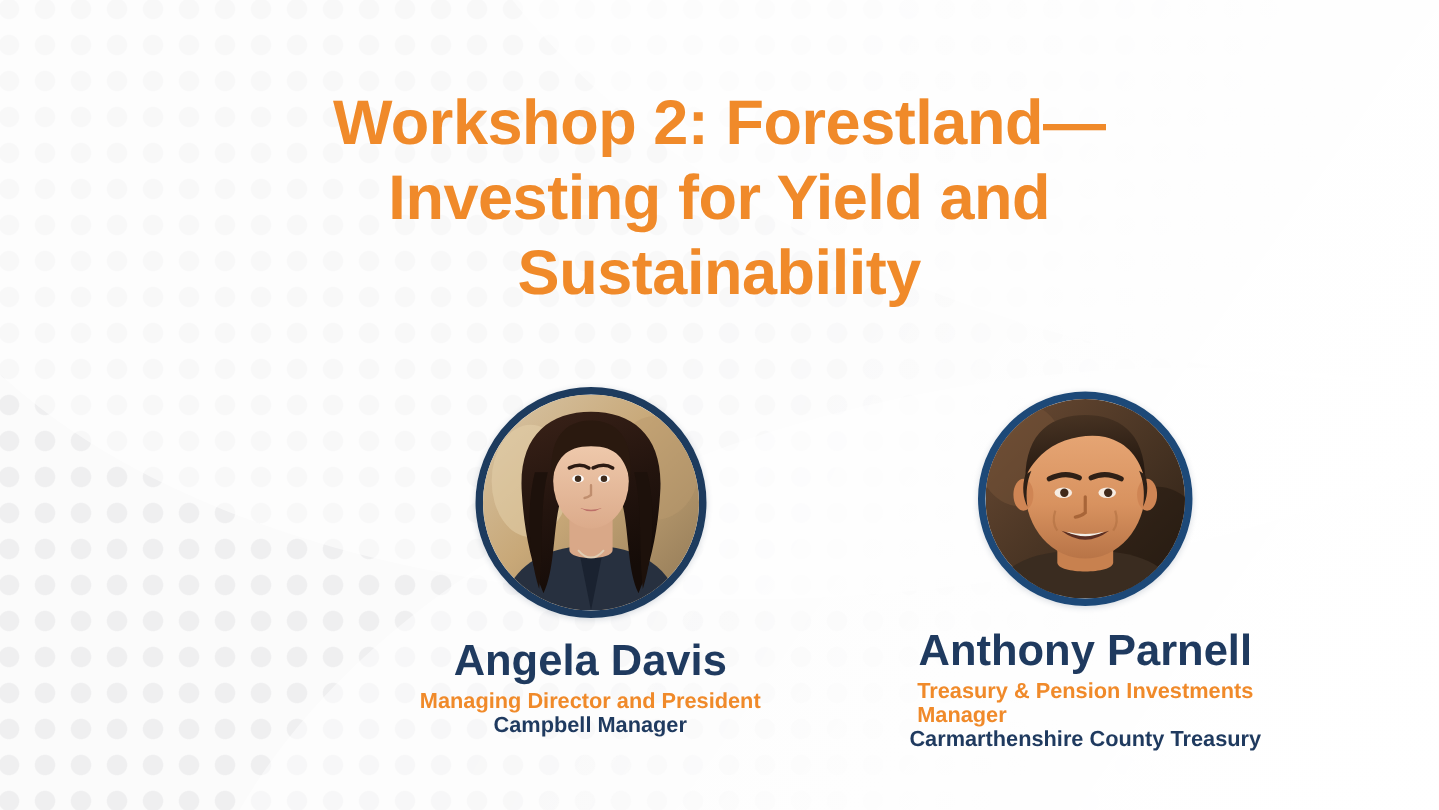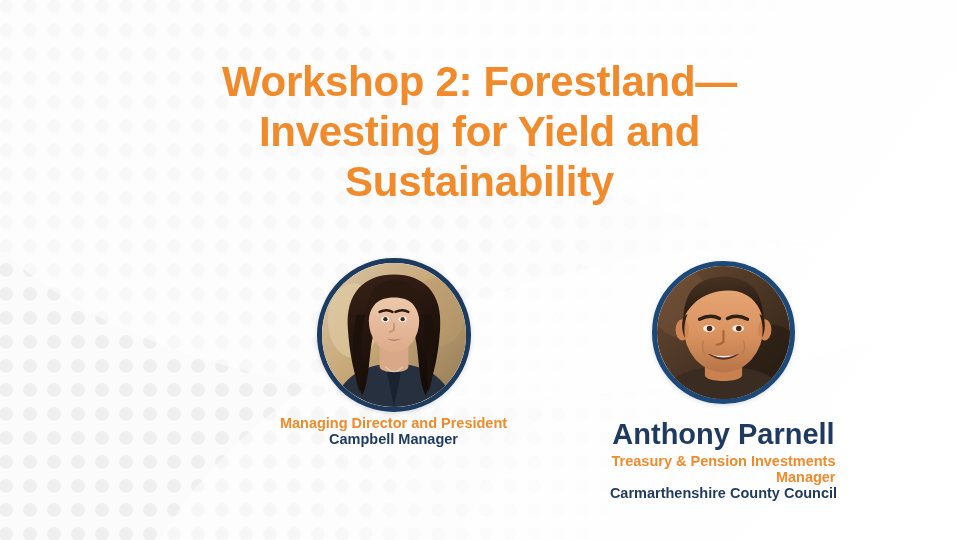--- a/index.html
+++ b/index.html
@@ -142,21 +142,21 @@
     text-align: center;
     white-space: nowrap;
   }
   .name-right { font-size: 29px; margin-top: 14px; text-align: center; }
 
   .role {
     color: #F08A2A;
     font-weight: bold;
     font-size: 14.5px;
     line-height: 16px;
-    text-align: right;
+    text-align: left;
     margin-top: 3px;
     white-space: pre-line;
   }
   .org {
     color: #1F3A5F;
     font-weight: bold;
     font-size: 14.5px;
     line-height: 16px;
     text-align: center;
     white-space: pre-line;
@@ -223,20 +223,21 @@
           <ellipse cx="56" cy="39" rx="2.7" ry="1.8" fill="#ffffff"></ellipse>
           <circle cx="44" cy="39" r="1.5" fill="#3e2b1d"></circle>
           <circle cx="56" cy="39" r="1.5" fill="#3e2b1d"></circle>
 
           <path d="M50 42 v4.5 q-1.6 1.2 -3 1.4" stroke="#c08e6e" stroke-width="1.1" fill="none" stroke-linecap="round"></path>
           <path d="M45 52.5 q5 3.2 10 0 q-5 1.6 -10 0 z" fill="#bc6f68"></path>
 
           <path d="M44 72 q6 7 12 0" stroke="#e0d3bb" stroke-width="0.9" fill="none" opacity="0.85"></path>
         </svg>
       </div>
+      <div class="name">Angela Davis</div>
       <div class="role">Managing Director and President</div>
       <div class="org">Campbell Manager</div>
     </div>
 
     <div class="speaker speaker-right">
       <div class="photo-wrap photo-right">
         <svg class="photo-inner" viewBox="0 0 100 100" preserveAspectRatio="xMidYMid slice">
           <defs>
             <linearGradient id="bgR" x1="0" y1="0" x2="1" y2="1">
               <stop offset="0%" stop-color="#6b4b34"></stop>
@@ -283,17 +284,17 @@
           <path d="M38 66 q12 9 24 0 q-12 4 -24 0 z" fill="#5c2f22"></path>
           <path d="M40.5 66.5 q9.5 4.5 19 0 q-9.5 2.4 -19 0 z" fill="#f3efe6"></path>
 
           <path d="M35 56 q-2 6 1 10" stroke="#b06f41" stroke-width="1.1" fill="none" opacity="0.6"></path>
           <path d="M65 56 q2 6 -1 10" stroke="#b06f41" stroke-width="1.1" fill="none" opacity="0.6"></path>
         </svg>
       </div>
       <div class="name name-right">Anthony Parnell</div>
       <div class="role">Treasury &amp; Pension Investments
 Manager</div>
-      <div class="org">Carmarthenshire County Council</div>
+      <div class="org">Carmarthenshire County Treasury</div>
     </div>
 
   </div>
 </div>
 
 </body></html>

